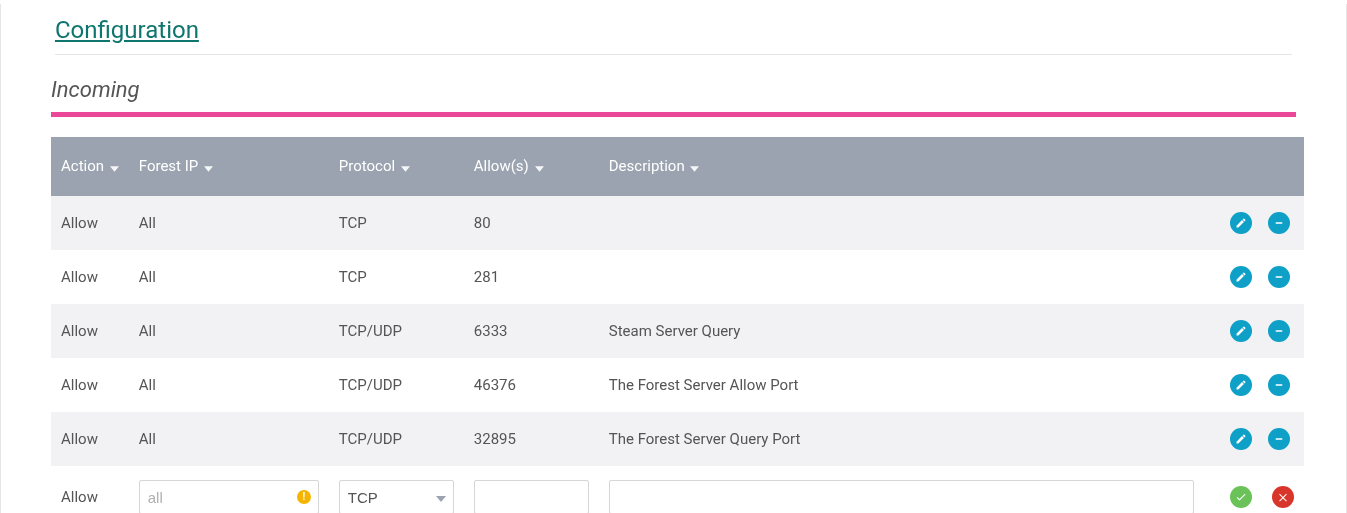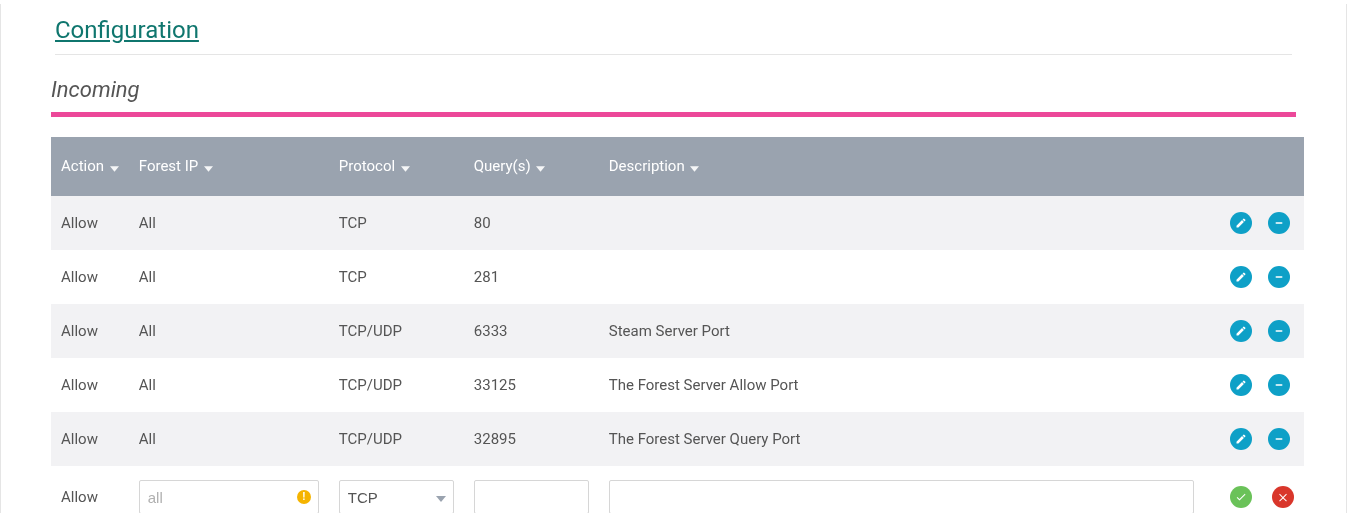--- a/index.html
+++ b/index.html
@@ -164,21 +164,21 @@
         </th>
         <th class="col-protocol">
           <span class="hlabel">Protocol</span>
           <span class="sort-caret">
             <svg viewBox="0 0 10 6" width="9" height="6">
                 <path d="M0 0 L10 0 L5 6 Z" fill="currentColor"></path>
               </svg>
           </span>
         </th>
         <th class="col-ports">
-          <span class="hlabel">Query(s)</span>
+          <span class="hlabel">Allow(s)</span>
           <span class="sort-caret">
             <svg viewBox="0 0 10 6" width="9" height="6">
                 <path d="M0 0 L10 0 L5 6 Z" fill="currentColor"></path>
               </svg>
           </span>
         </th>
         <th class="col-desc">
           <span class="hlabel">Description</span>
           <span class="sort-caret">
             <svg viewBox="0 0 10 6" width="9" height="6">
@@ -221,36 +221,36 @@
               <svg viewBox="0 0 24 24">
                 <rect x="5" y="10.5" width="14" height="3" rx="1.5" fill="currentColor"></rect>
               </svg>
             </span></td>
         </tr>
         <tr class="data-row">
           <td class="col-action">Allow</td>
           <td class="col-ip">All</td>
           <td class="col-protocol">TCP/UDP</td>
           <td class="col-ports">6333</td>
-          <td class="col-desc">Steam Server Port</td>
+          <td class="col-desc">Steam Server Query</td>
           <td class="col-ops ops-cell"><span class="icon-btn icon-blue">
               <svg viewBox="0 0 24 24">
                 <path fill="currentColor" d="M3 17.25V21h3.75L17.81 9.94l-3.75-3.75L3 17.25zM20.71 7.04a1 1 0 0 0 0-1.41l-2.34-2.34a1 1 0 0 0-1.41 0l-1.83 1.83 3.75 3.75 1.83-1.83z"></path>
               </svg>
             </span><span class="icon-btn icon-blue">
               <svg viewBox="0 0 24 24">
                 <rect x="5" y="10.5" width="14" height="3" rx="1.5" fill="currentColor"></rect>
               </svg>
             </span></td>
         </tr>
         <tr class="data-row">
           <td class="col-action">Allow</td>
           <td class="col-ip">All</td>
           <td class="col-protocol">TCP/UDP</td>
-          <td class="col-ports">33125</td>
+          <td class="col-ports">46376</td>
           <td class="col-desc">The Forest Server Allow Port</td>
           <td class="col-ops ops-cell"><span class="icon-btn icon-blue">
               <svg viewBox="0 0 24 24">
                 <path fill="currentColor" d="M3 17.25V21h3.75L17.81 9.94l-3.75-3.75L3 17.25zM20.71 7.04a1 1 0 0 0 0-1.41l-2.34-2.34a1 1 0 0 0-1.41 0l-1.83 1.83 3.75 3.75 1.83-1.83z"></path>
               </svg>
             </span><span class="icon-btn icon-blue">
               <svg viewBox="0 0 24 24">
                 <rect x="5" y="10.5" width="14" height="3" rx="1.5" fill="currentColor"></rect>
               </svg>
             </span></td>

